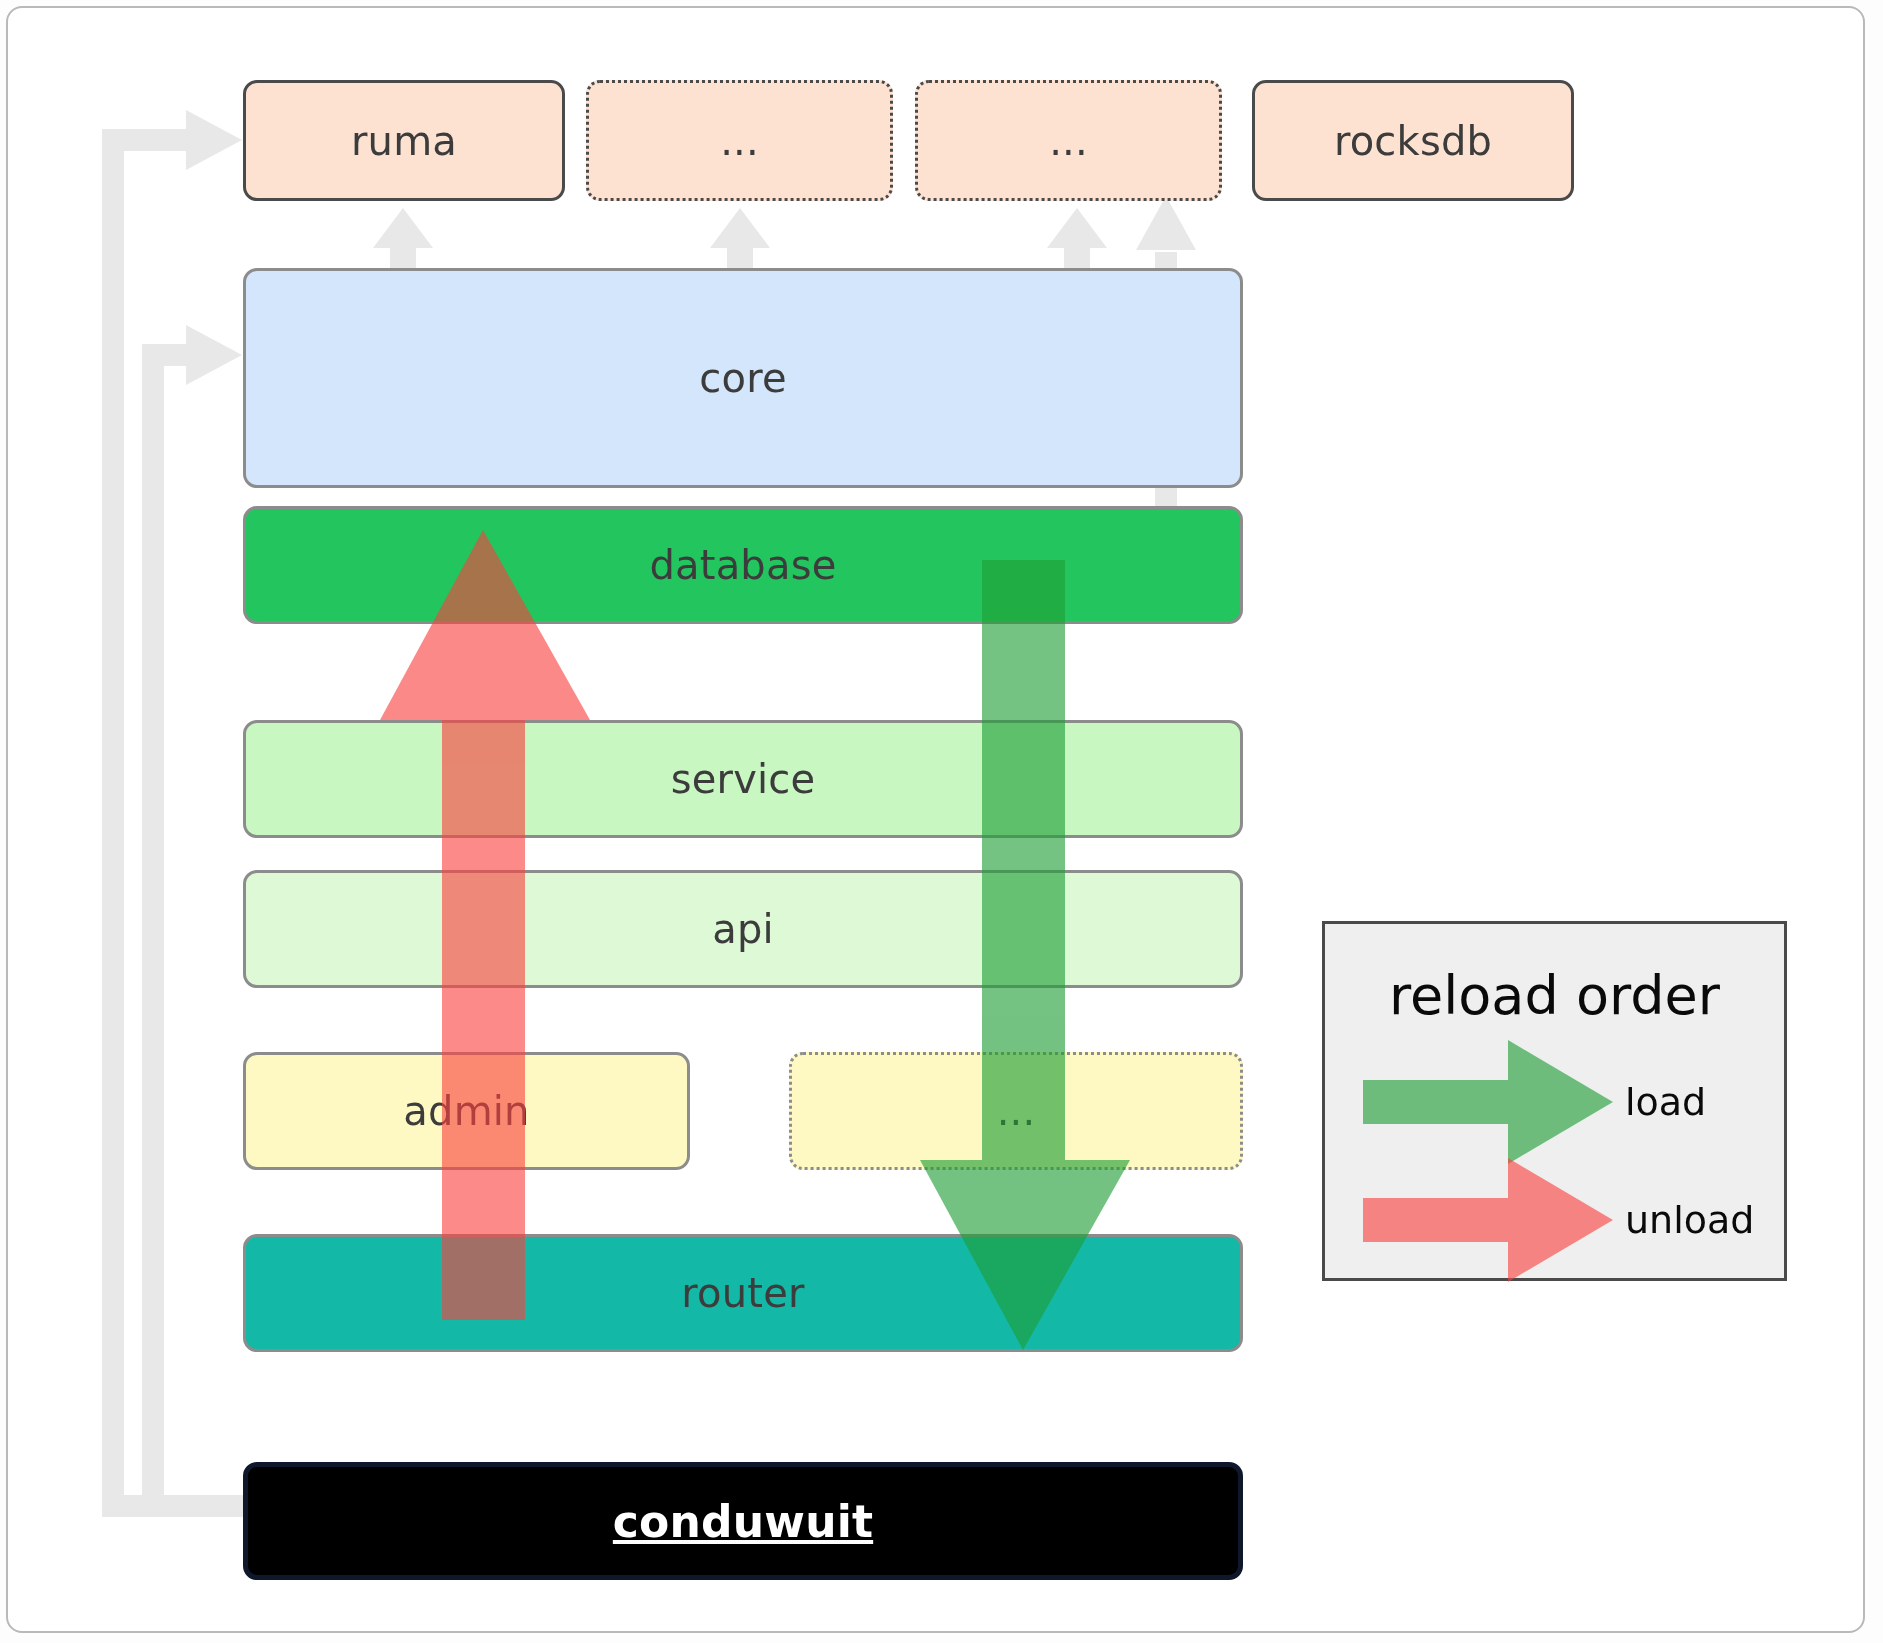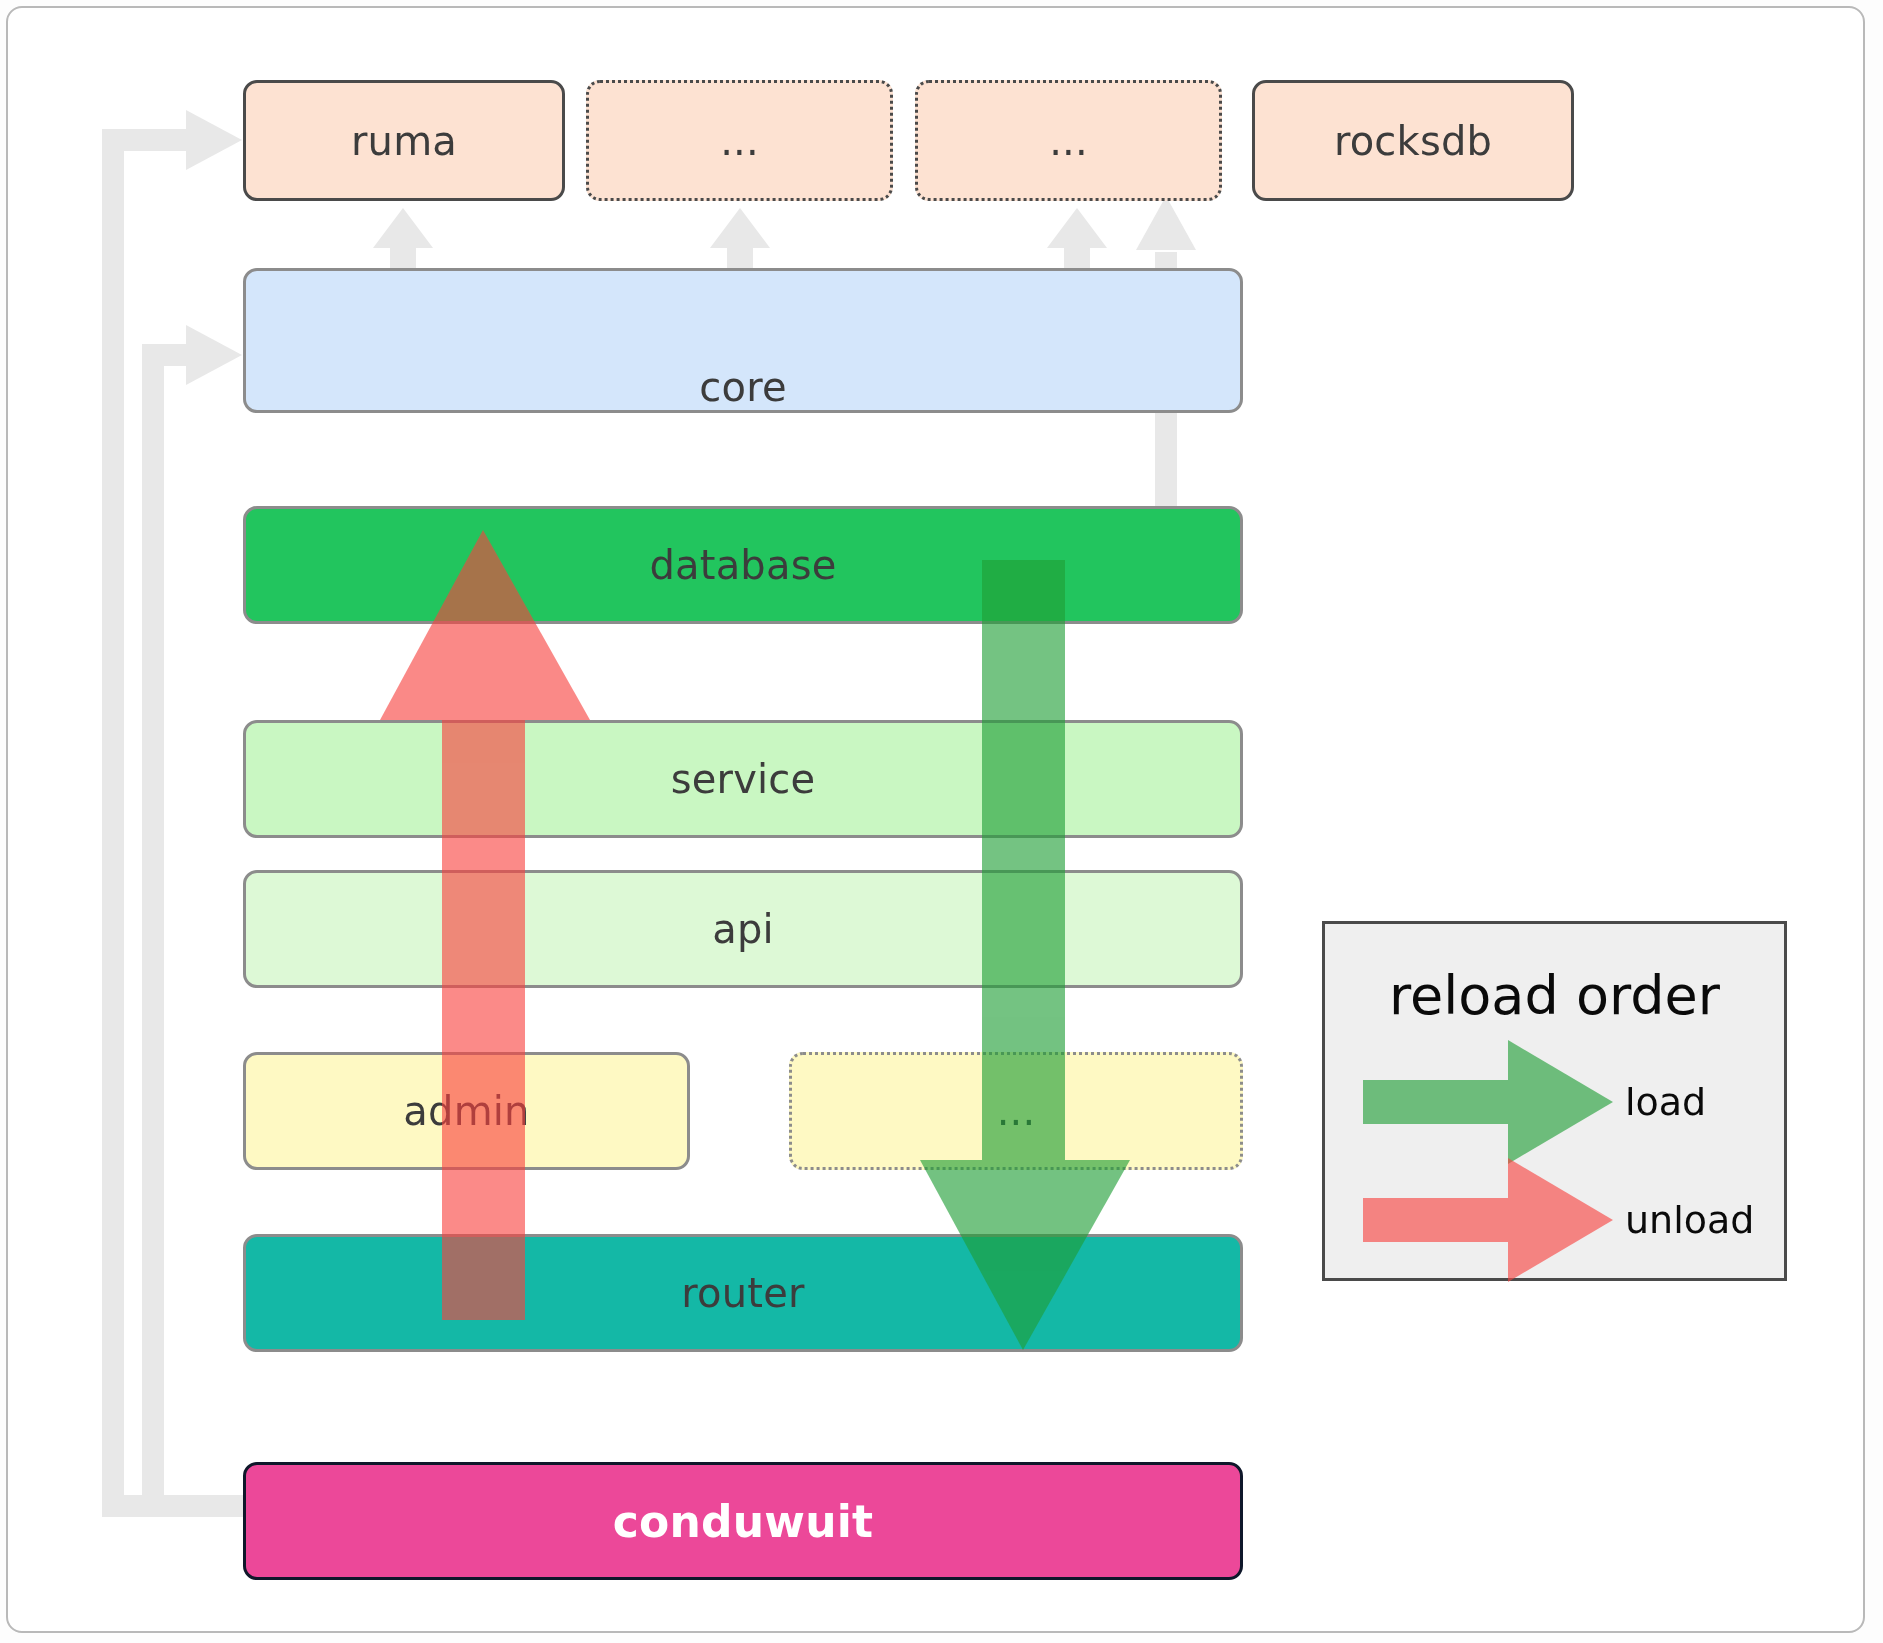--- a/index.html
+++ b/index.html
@@ -25,21 +25,21 @@
   .box.dotgrey{border:3px dotted #8c8c8c;}
   .box.dotdark{border:3px dotted #4a4a4a;}
 
   .peach{background:#fde2d2;}
   .blue{background:#d4e6fb;}
   .g1{background:#22c55e;}
   .g2{background:#c9f7c2;margin-top:32px;}
   .g3{background:#ddf9d6;}
   .g4{background:#fef9c3;}
   .white{background:#14b8a6;}
-  .navy{background:#ec4899;color:#ffffff;font-weight:bold;border:3px solid #0f172a;}
+  .navy{background:#000000;color:#ffffff;font-weight:bold;border:5px solid #0f172a;text-decoration:underline;}
 
   
   .conn{position:absolute;left:0;top:0;width:1883px;height:1643px;pointer-events:none;}
 
   
   .bigarrow{position:absolute;pointer-events:none;}
 
   
   .legend{
     position:absolute;left:1322px;top:921px;width:465px;height:360px;
@@ -94,21 +94,21 @@
   <div class="box peach dotdark" style="left:586px;top:80px;width:307px;height:121px;">
     <span>...</span>
   </div>
   <div class="box peach dotdark" style="left:915px;top:80px;width:307px;height:121px;">
     <span>...</span>
   </div>
   <div class="box peach darkborder" style="left:1252px;top:80px;width:322px;height:121px;">
     <span>rocksdb</span>
   </div>
 
-  <div class="box blue greyborder" style="left:243px;top:268px;width:1000px;height:145px;align-items:flex-end;">
+  <div class="box blue greyborder" style="left:243px;top:268px;width:1000px;height:220px;">
     <span>core</span>
   </div>
 
   <div class="box g1 greyborder" style="left:243px;top:506px;width:1000px;height:118px;">
     <span>database</span>
   </div>
 
   <div class="box g2 greyborder" style="left:243px;top:688px;width:1000px;height:118px;">
     <span>service</span>
   </div>

